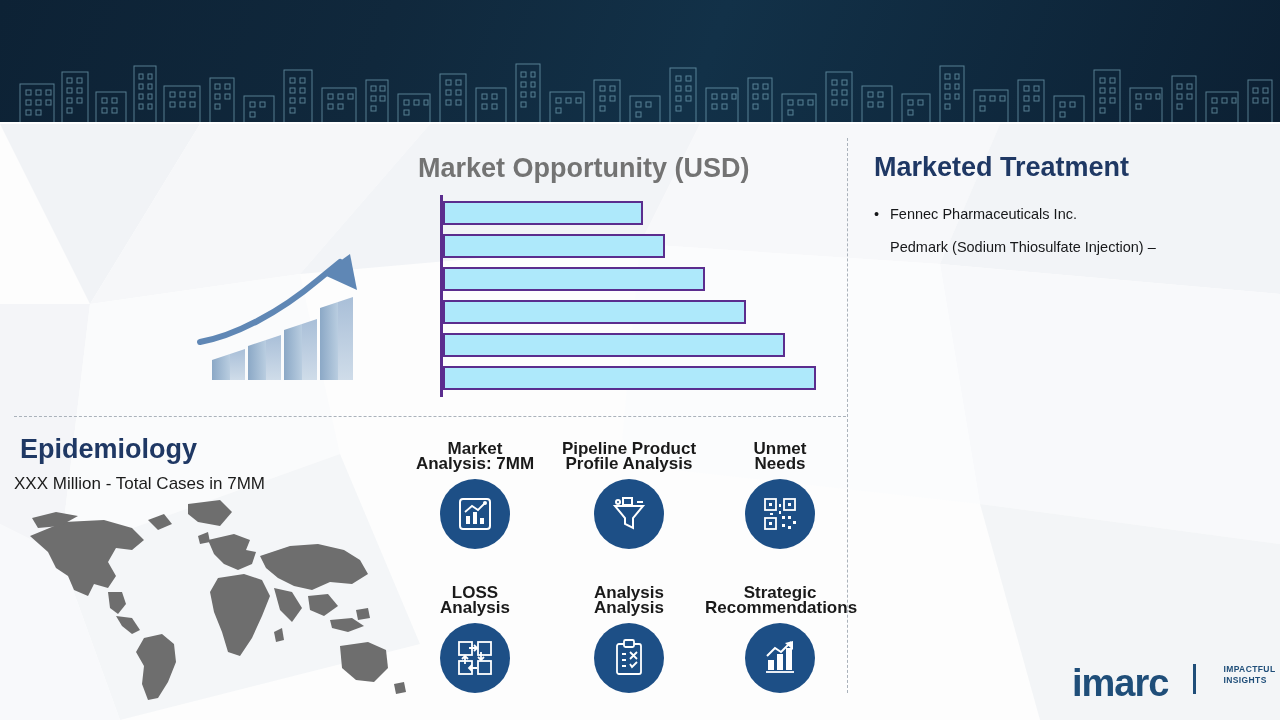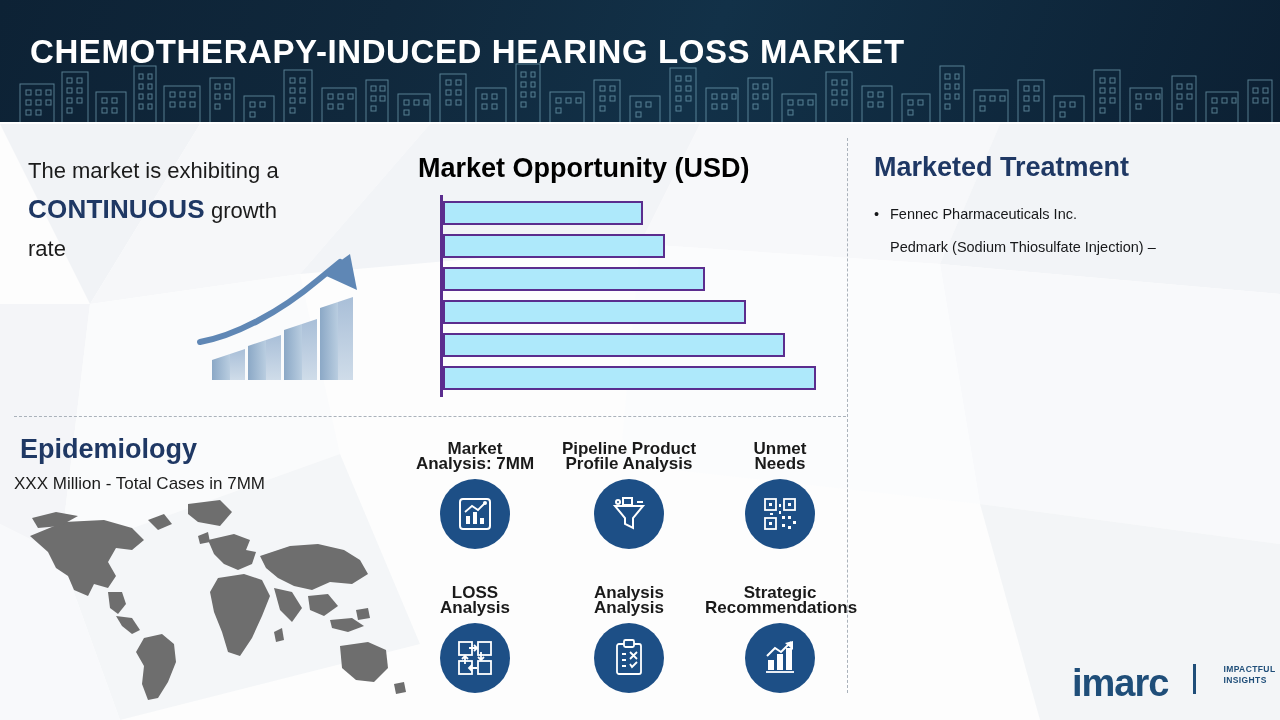--- a/index.html
+++ b/index.html
@@ -61,21 +61,21 @@
     font-size: 26px; font-weight: bold; color: #1f3864;
     letter-spacing: .2px;
   }
   .growth-graphic {
     position: absolute; left: 190px; top: 250px; width: 205px; height: 150px; z-index: 5;
   }
 
   
   .mo-title {
     position: absolute; left: 418px; top: 153px;
-    font-size: 27px; font-weight: bold; color: #000000;
+    font-size: 27px; font-weight: bold; color: #737373;
     z-index: 5;
   }
   .mo-chart {
     position: absolute; left: 418px; top: 195px; width: 420px; height: 210px; z-index: 5;
   }
   .mo-axis {
     position: absolute; left: 22px; top: 0; width: 3px; height: 202px;
     background: #5b2d8e;
   }
   .mo-bar {
@@ -356,33 +356,26 @@
           <rect x="1222" y="40" width="5" height="5"></rect>
           <rect x="1232" y="40" width="4" height="5"></rect>
           <rect x="1212" y="50" width="5" height="5"></rect>
         <rect x="1248" y="22" width="24" height="44"></rect>
           <rect x="1253" y="30" width="5" height="5"></rect>
           <rect x="1263" y="30" width="5" height="5"></rect>
           <rect x="1253" y="40" width="5" height="5"></rect>
           <rect x="1263" y="40" width="5" height="5"></rect>
       </g>
     </svg>
-    <div class="header-title">CHEMOTHERAPY-INDUCED HEARING LOSS MARKET</div>
     <div class="header-bottom-line"></div>
   </div>
 
   <div class="divider-h"></div>
   <div class="divider-v"></div>
 
-  <div class="lead-text">
-    <span>The market is exhibiting a</span><br>
-    <span class="lead-strong">CONTINUOUS</span>
-    <span>growth</span><br>
-    <span>rate</span>
-  </div>
 
   <svg class="growth-graphic" viewBox="0 0 205 150">
     <defs>
       <linearGradient id="gbar" x1="0" y1="0" x2="0" y2="1">
         <stop offset="0%" stop-color="#a9bfd8"></stop>
           <stop offset="100%" stop-color="#cfdce9"></stop>
       </linearGradient>
       <linearGradient id="gbar2" x1="0" y1="0" x2="1" y2="0">
         <stop offset="0%" stop-color="#8ba8c6"></stop>
           <stop offset="100%" stop-color="#b9cde0"></stop>

